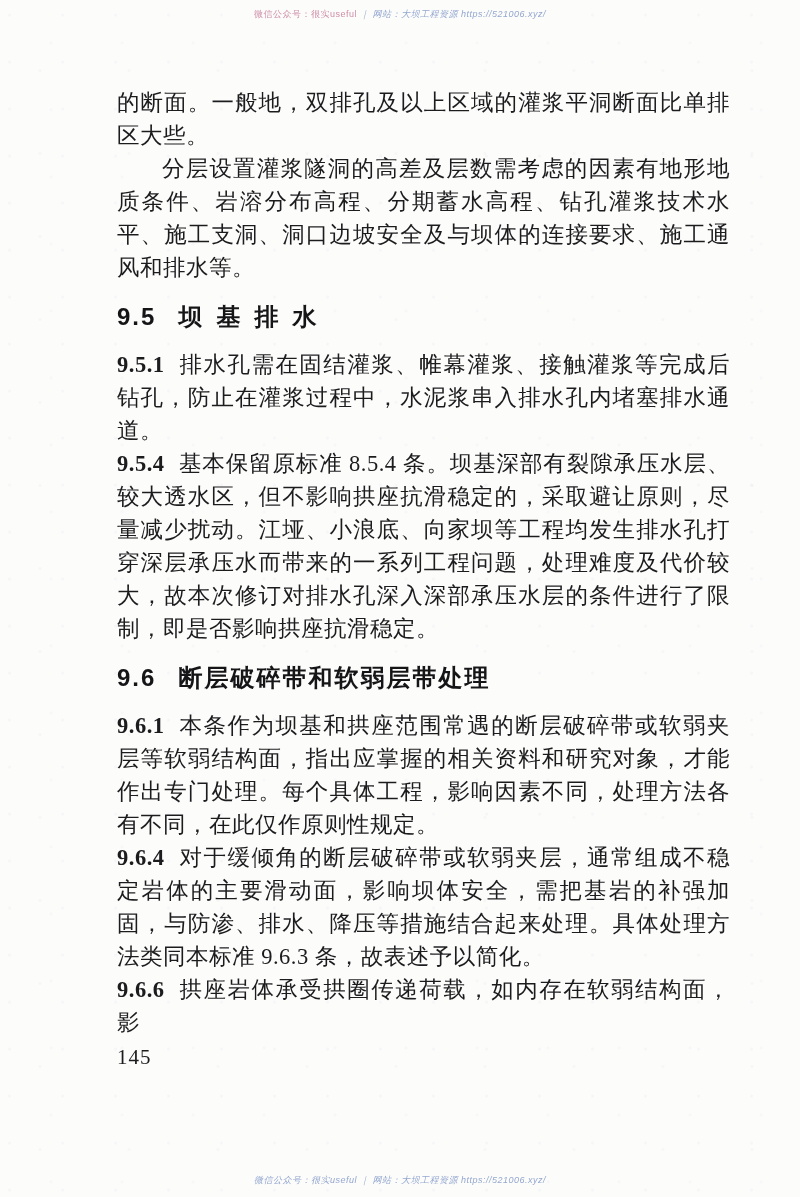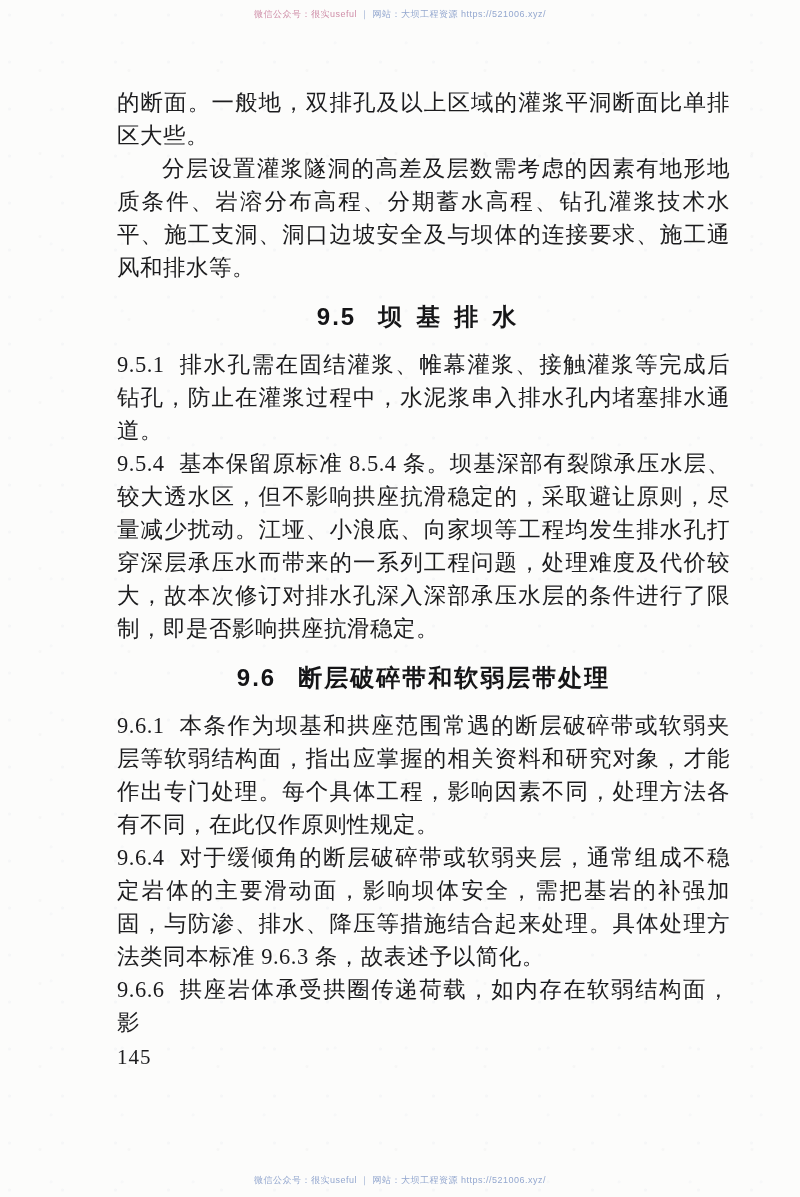--- a/index.html
+++ b/index.html
@@ -24,39 +24,38 @@
   .watermark{
     position:absolute;left:0;width:100%;
     text-align:center;
     font-size:9px;letter-spacing:.5px;
     font-family:"Liberation Sans","DejaVu Sans",sans-serif;
     white-space:nowrap;
   }
   .watermark.top{top:8px;}
   .watermark.bottom{bottom:10px;}
   .wm-pink{color:#cf8ea8;margin-top:44px;}
-  .wm-blue{color:#93a7cf;}
+  .wm-blue{color:#93a7cf;font-style:italic;}
   .content{
     position:absolute;top:86px;left:78px;right:70px;margin-left:39px;
   }
   p.body-text{
     margin:0;
     font-size:22.5px;line-height:33px;
     text-align:justify;
     letter-spacing:.5px;
   }
   p.indent{text-indent:2em;}
   .clause-label{
-    font-weight:normal;
+    font-weight:bold;
     font-family:"Liberation Serif","DejaVu Serif",serif;
     padding-right:14px;
   }
   h2.section-heading{
     margin:15px 0 13px 0;
-    text-align:center;
     font-size:24px;line-height:36px;
     font-weight:bold;
     font-family:"Liberation Sans","DejaVu Sans",sans-serif;
     color:#151517;
   }
   h2 .heading-num{letter-spacing:2px;padding-right:22px;}
   h2 .heading-title-spaced{letter-spacing:14px;}
   h2 .heading-title{letter-spacing:2px;}
   .page-number{
     margin-top:6px;

